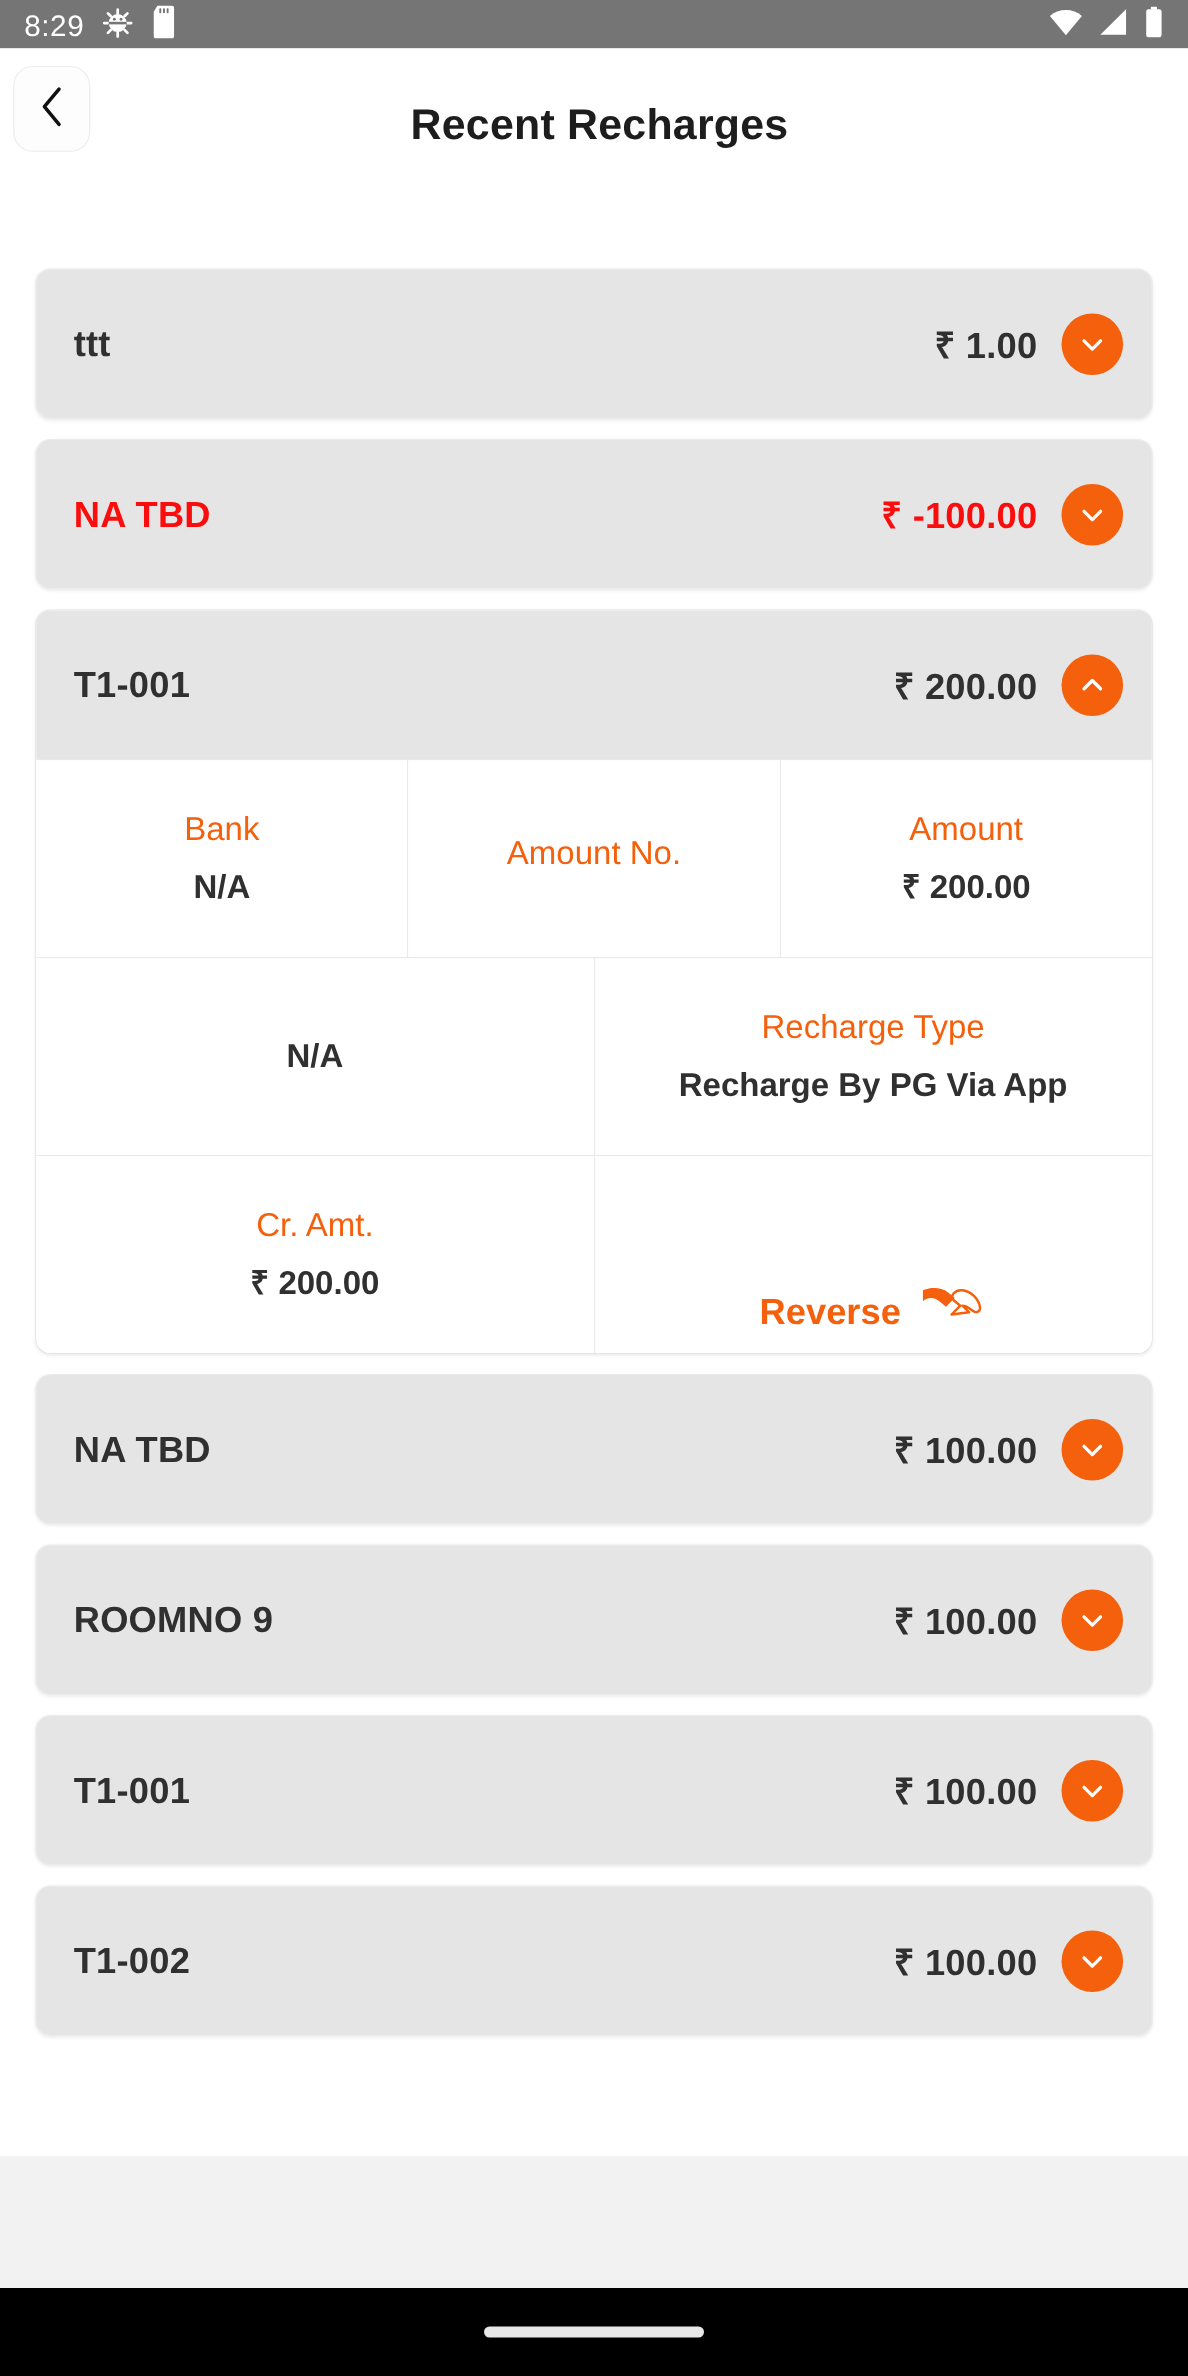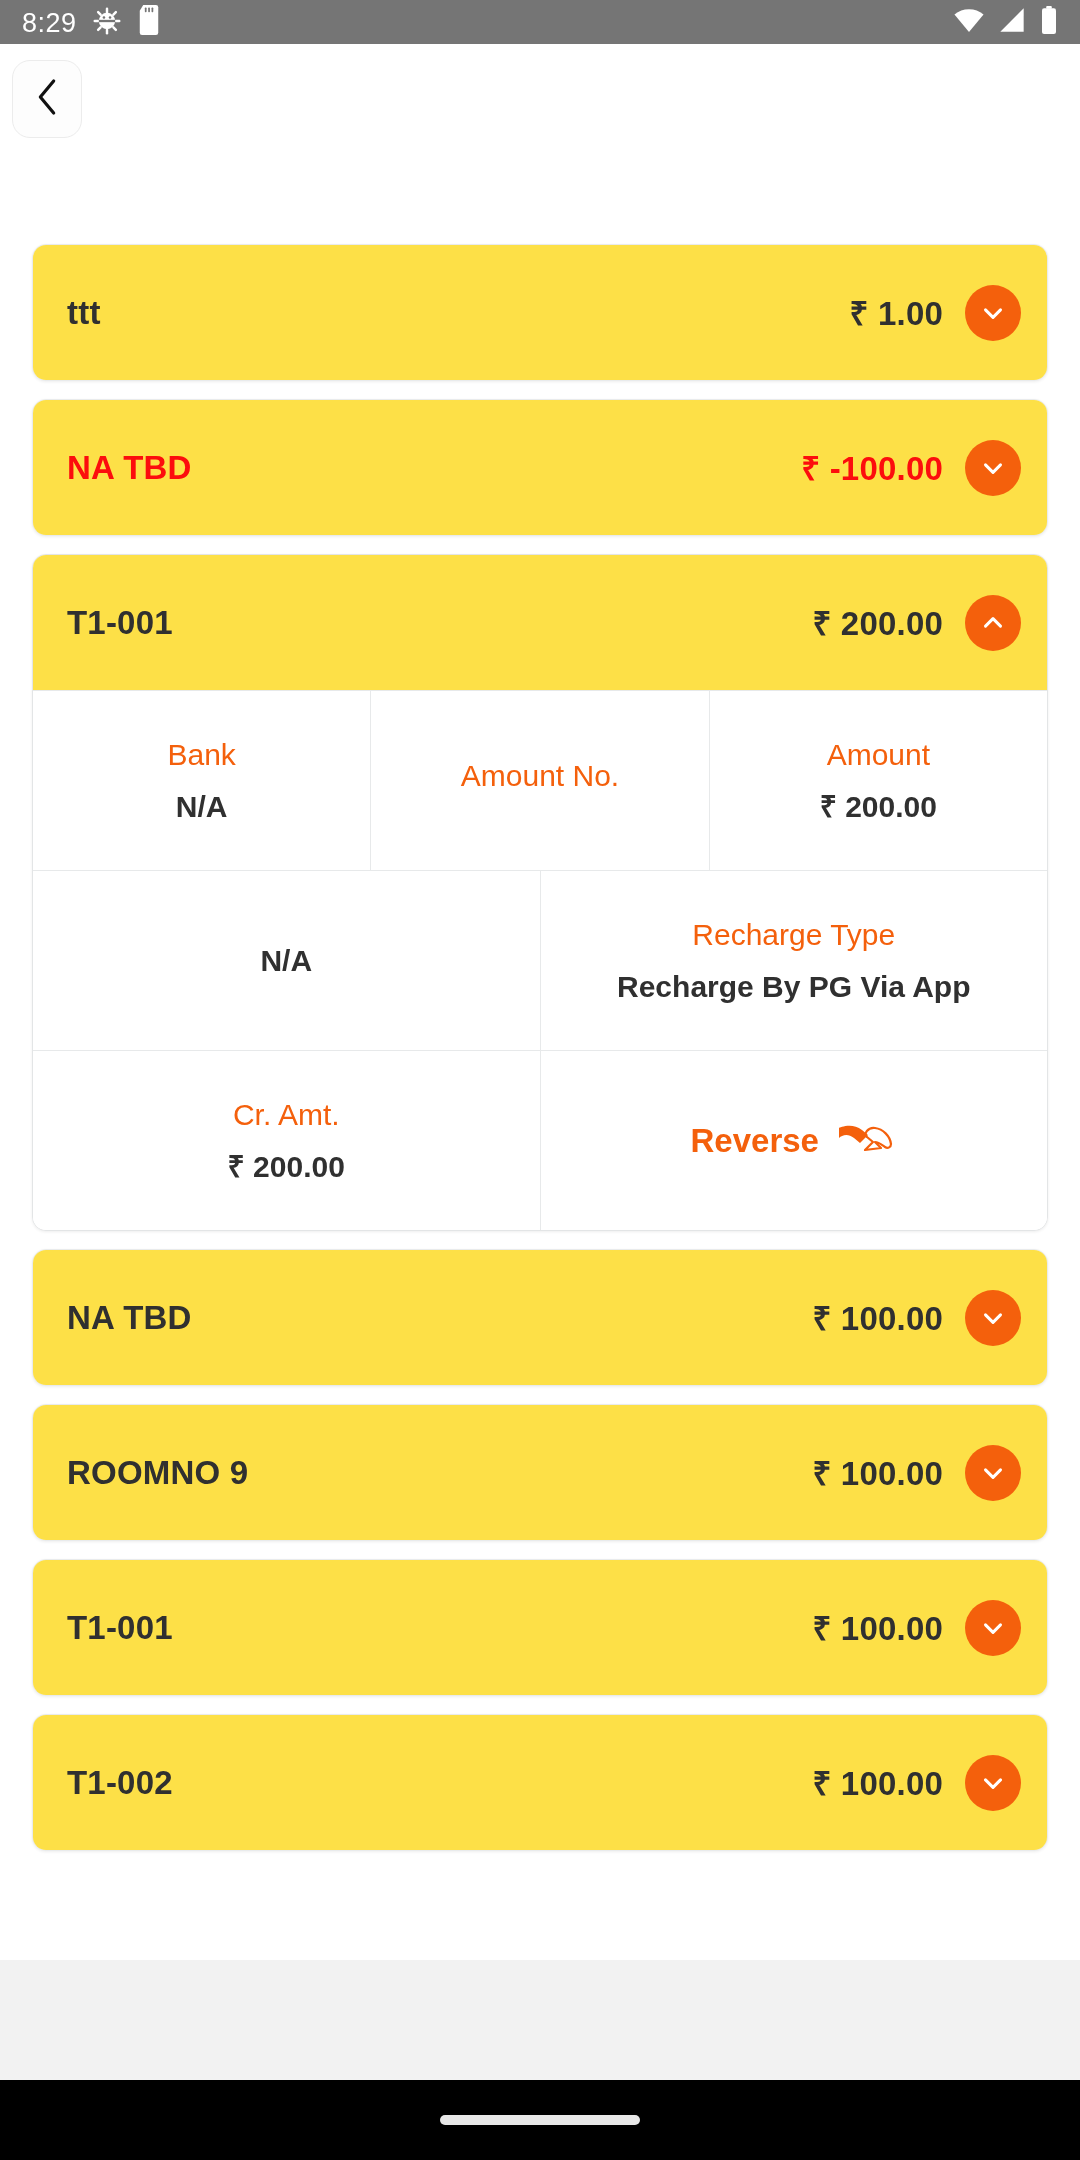--- a/index.html
+++ b/index.html
@@ -52,21 +52,21 @@
     border-radius: 14px;
     margin-bottom: 18px;
     box-shadow: 0 1px 3px rgba(0,0,0,0.07);
   }
   .card.expanded { background: #ffffff; border-color: #e3e5e6; }
 
   .card-head {
     height: 135px;
     display: flex; align-items: center;
     padding: 0 26px 0 34px;
-    background: #fde047;
+    background: #e5e5e5;
     border-radius: 13px;
     cursor: pointer;
   }
   .card.expanded .card-head {
     border-radius: 13px 13px 0 0;
   }
   .card-name {
     font-size: 33px; font-weight: 700; color: #303030;
     letter-spacing: .2px;
   }
@@ -112,21 +112,21 @@
     line-height: 1.38;
   }
   .dvalue:empty { display: none; }
 
   .status-ok {
     width: 56px; height: 56px; border-radius: 50%;
     background: #00a160;
     display: flex; align-items: center; justify-content: center;
     margin-top: 6px;
   }
-  .reverse-cell { flex-direction: row; gap: 16px; }
+  .reverse-cell { flex-direction: row; gap: 16px; align-items: flex-end; }
   .reverse-label {
     font-size: 33px; font-weight: 700; color: #f4600c;
   }
 
   
   .bottom-fill {
     position: absolute; left: 0; right: 0; bottom: 80px;
     height: 120px; background: #f2f2f2;
   }
   .nav-bar {
@@ -196,20 +196,21 @@
   </div>
 
   <div class="header">
     <div class="back-btn">
       <span>
         <svg width="26" height="40" viewBox="0 0 18 30">
           <polyline points="14,3 4,15 14,27" fill="none" stroke="#111" stroke-width="2.4" stroke-linecap="round" stroke-linejoin="round"></polyline>
         </svg>
       </span>
     </div>
+    <div class="page-title">Recent Recharges</div>
   </div>
 
   <div class="list">
 
     <div class="card">
       <div class="card-head">
         <span class="card-name">ttt</span>
         <span class="card-amount">₹ 1.00</span>
         <span class="chev-btn">
           <svg width="30" height="30" viewBox="0 0 24 24">

